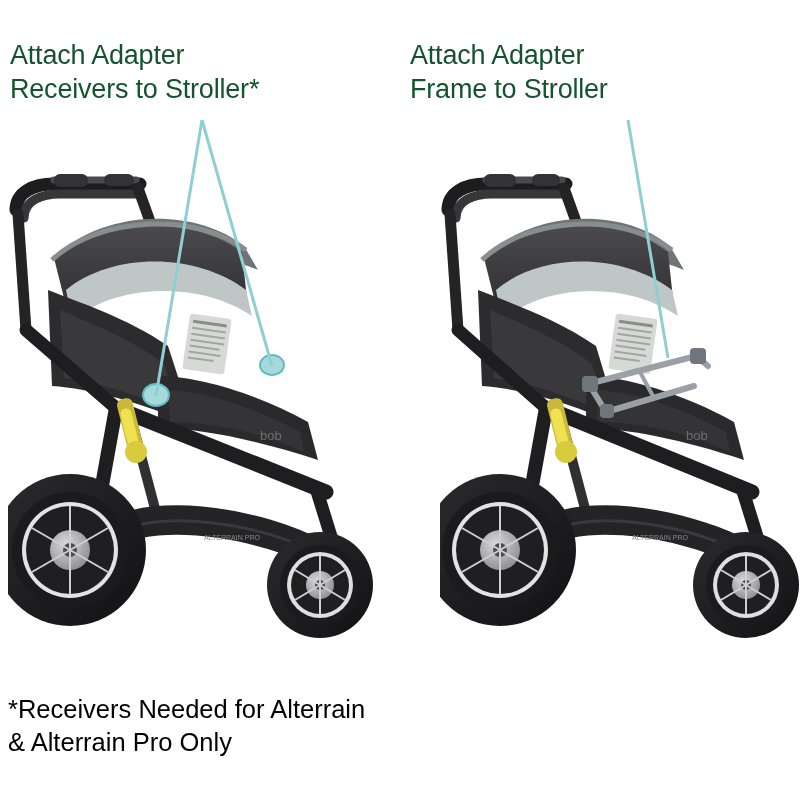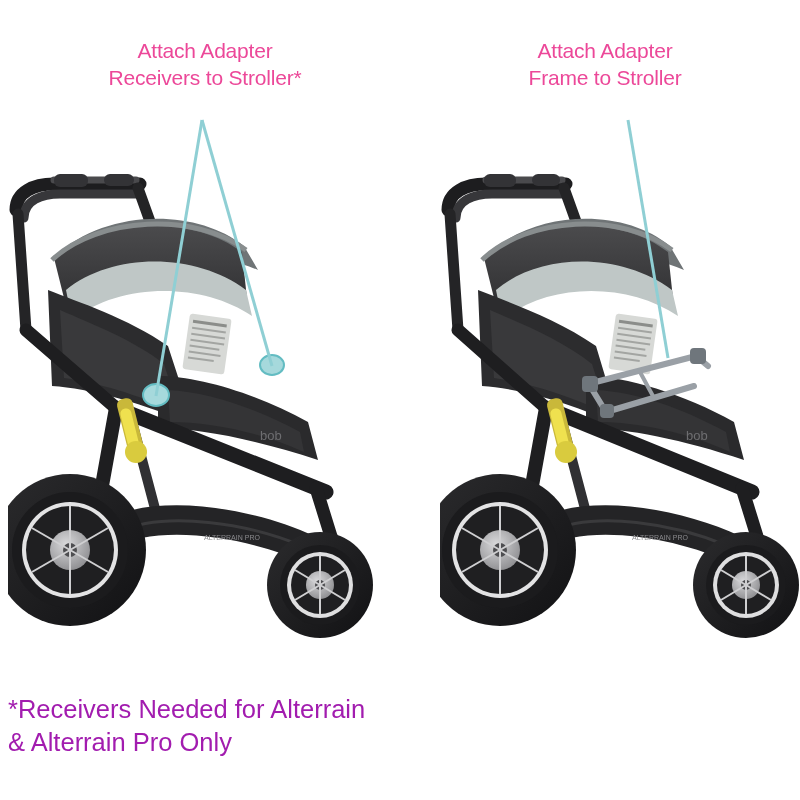--- a/index.html
+++ b/index.html
@@ -12,38 +12,37 @@
     width: 800px;
     height: 800px;
     background: #ffffff;
     font-family: "Liberation Sans", sans-serif;
     overflow: hidden;
   }
 
   
   .panel-title {
     position: absolute;
-    text-align: center;
-    color: #ec4899;
-    font-size: 21px;
+    color: #14532d;
+    font-size: 27px;
     line-height: 1.27;
     font-weight: 400;
     letter-spacing: -0.2px;
     white-space: pre-line;
   }
   #title-left  { left: 10px;  top: 38px; width: 390px; }
   #title-right { left: 410px; top: 38px; width: 390px; }
 
   
   #footnote {
     position: absolute;
     left: 8px;
     top: 693px;
     width: 470px;
-    color: #a21caf;
+    color: #000000;
     font-size: 25.5px;
     line-height: 1.3;
     white-space: pre-line;
   }
 
   
   .leaders { position: absolute; left: 0; top: 0; width: 800px; height: 800px; pointer-events: none; }
 
   
   .stroller { position: absolute; }

